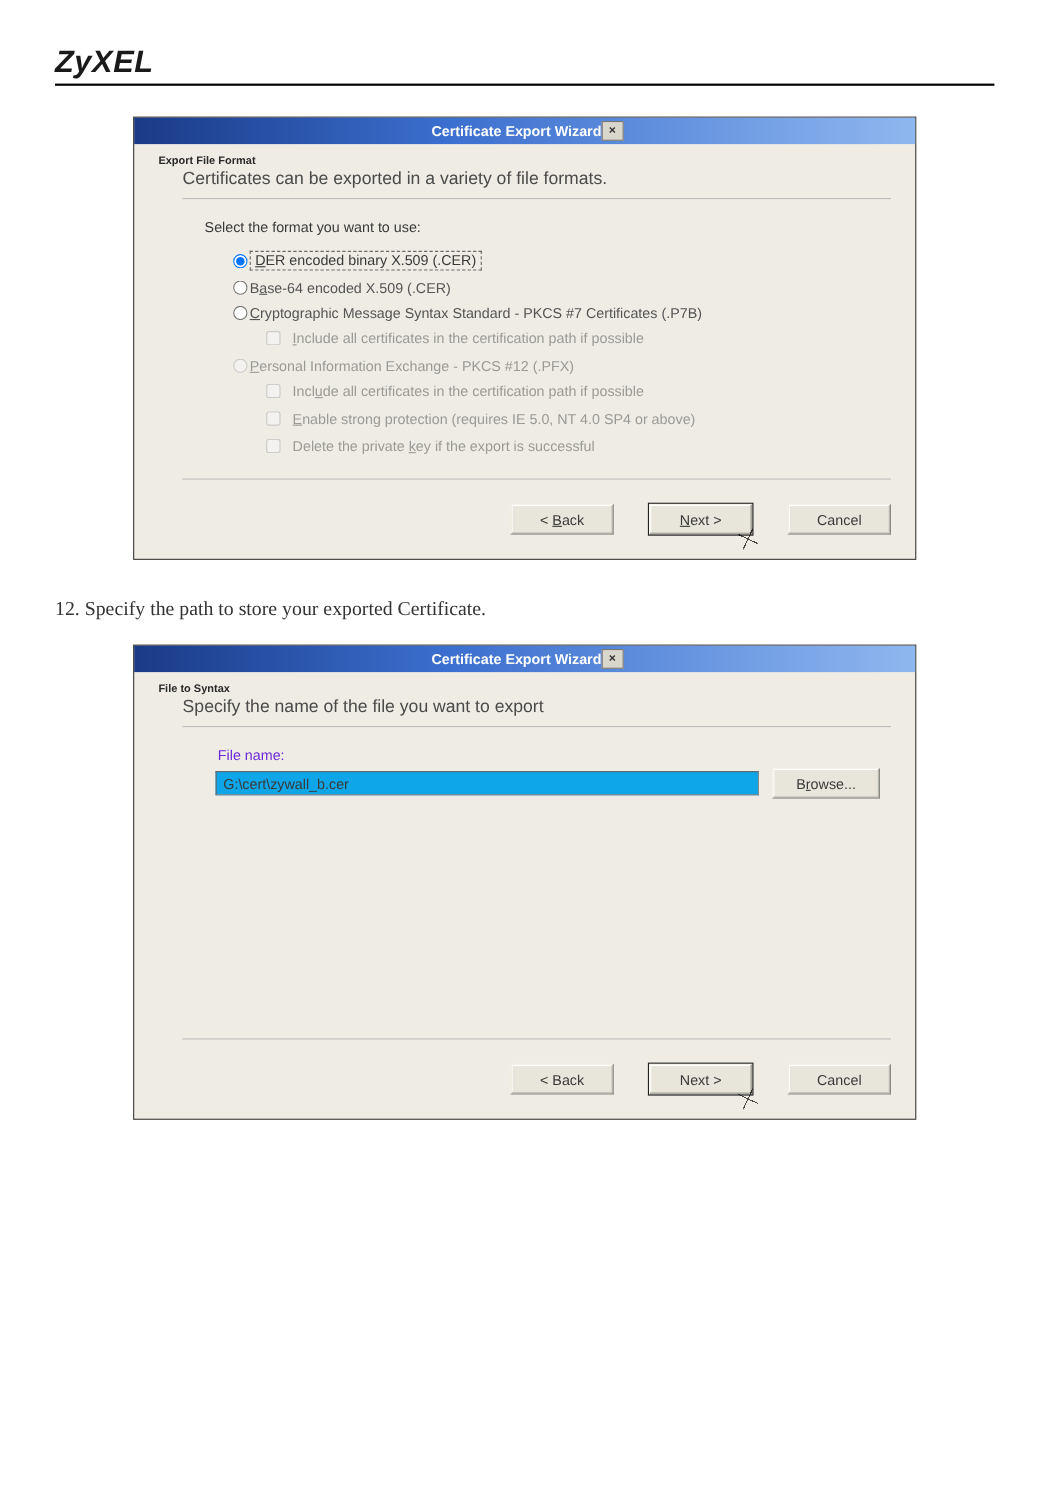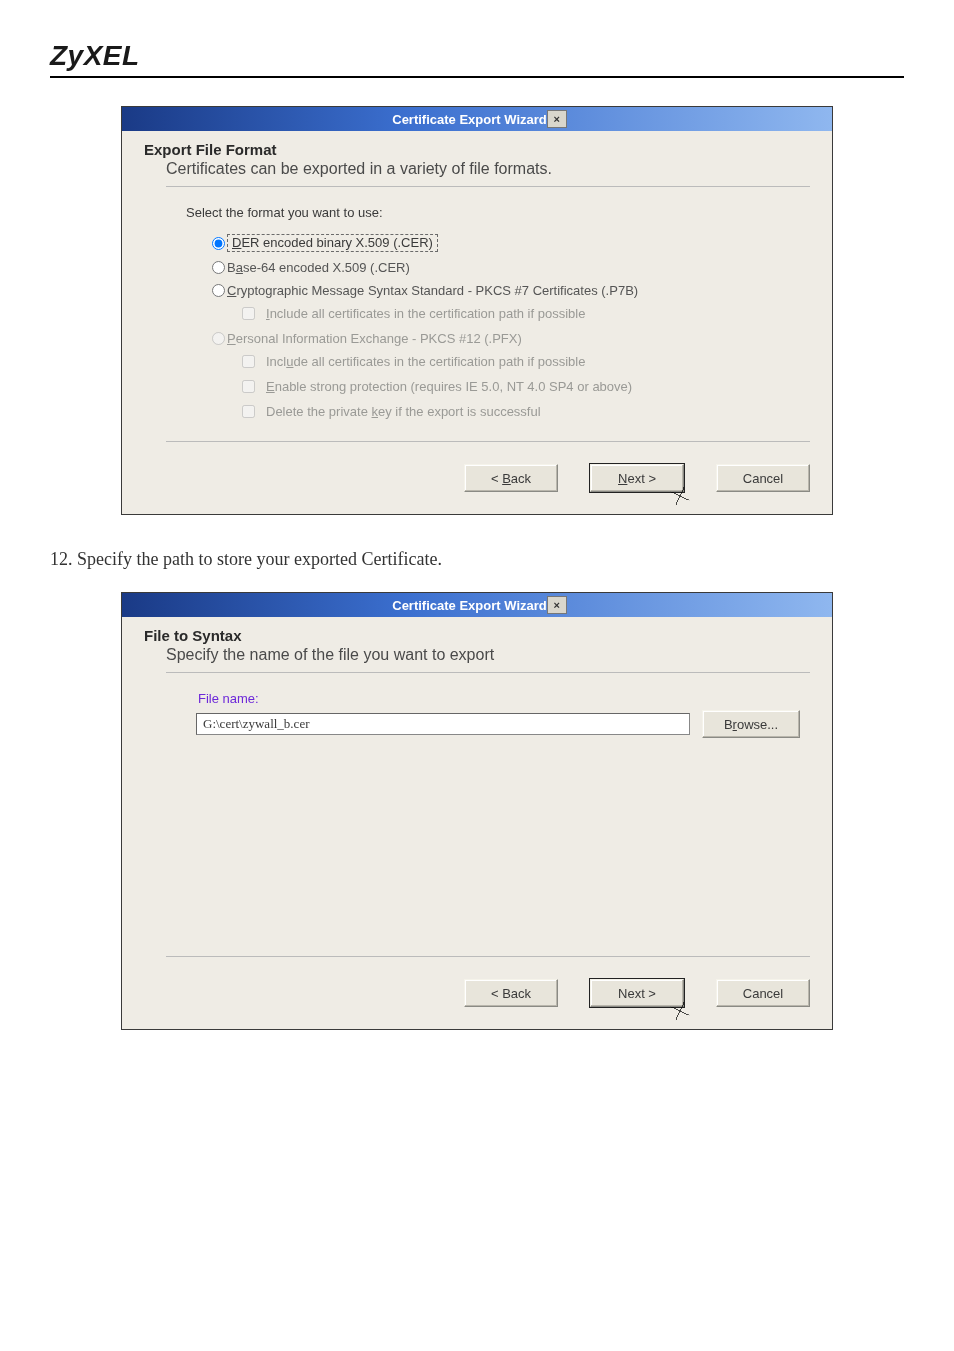--- a/index.html
+++ b/index.html
@@ -64,21 +64,21 @@
     font-family: Arial, sans-serif;
     font-size: 11px;
     font-weight: bold;
     line-height: 1;
   }
   .dlg-body {
     padding: 10px 22px 6px 22px;
   }
   .section-title {
     font-weight: bold;
-    font-size: 15px;
+    font-size: 10px;
     color: #2a2a2a;
   }
   .section-sub {
     margin: 2px 0 6px 22px;
     color: #4a4a4a;
     font-size: 16px;
   }
   .sep {
     margin: 8px 0 8px 22px;
     border: none;
@@ -177,22 +177,22 @@
     align-items: center;
     gap: 12px;
     margin-top: 4px;
   }
   .text-input {
     flex: 1;
     height: 22px;
     border: 1px solid #888;
     border-top-color: #666;
     border-left-color: #666;
-    background: #ffffff;
-    font-family: Liberation Serif, serif;
+    background: #0ea5e9;
+    font-family: Liberation Sans, sans-serif;
     font-size: 13px;
     color: #3a3a3a;
     padding: 2px 6px;
     box-sizing: border-box;
   }
   .filelabel {
     color: #6d28d9;
     margin-left: 2px;
     margin-bottom: 4px;
   }

